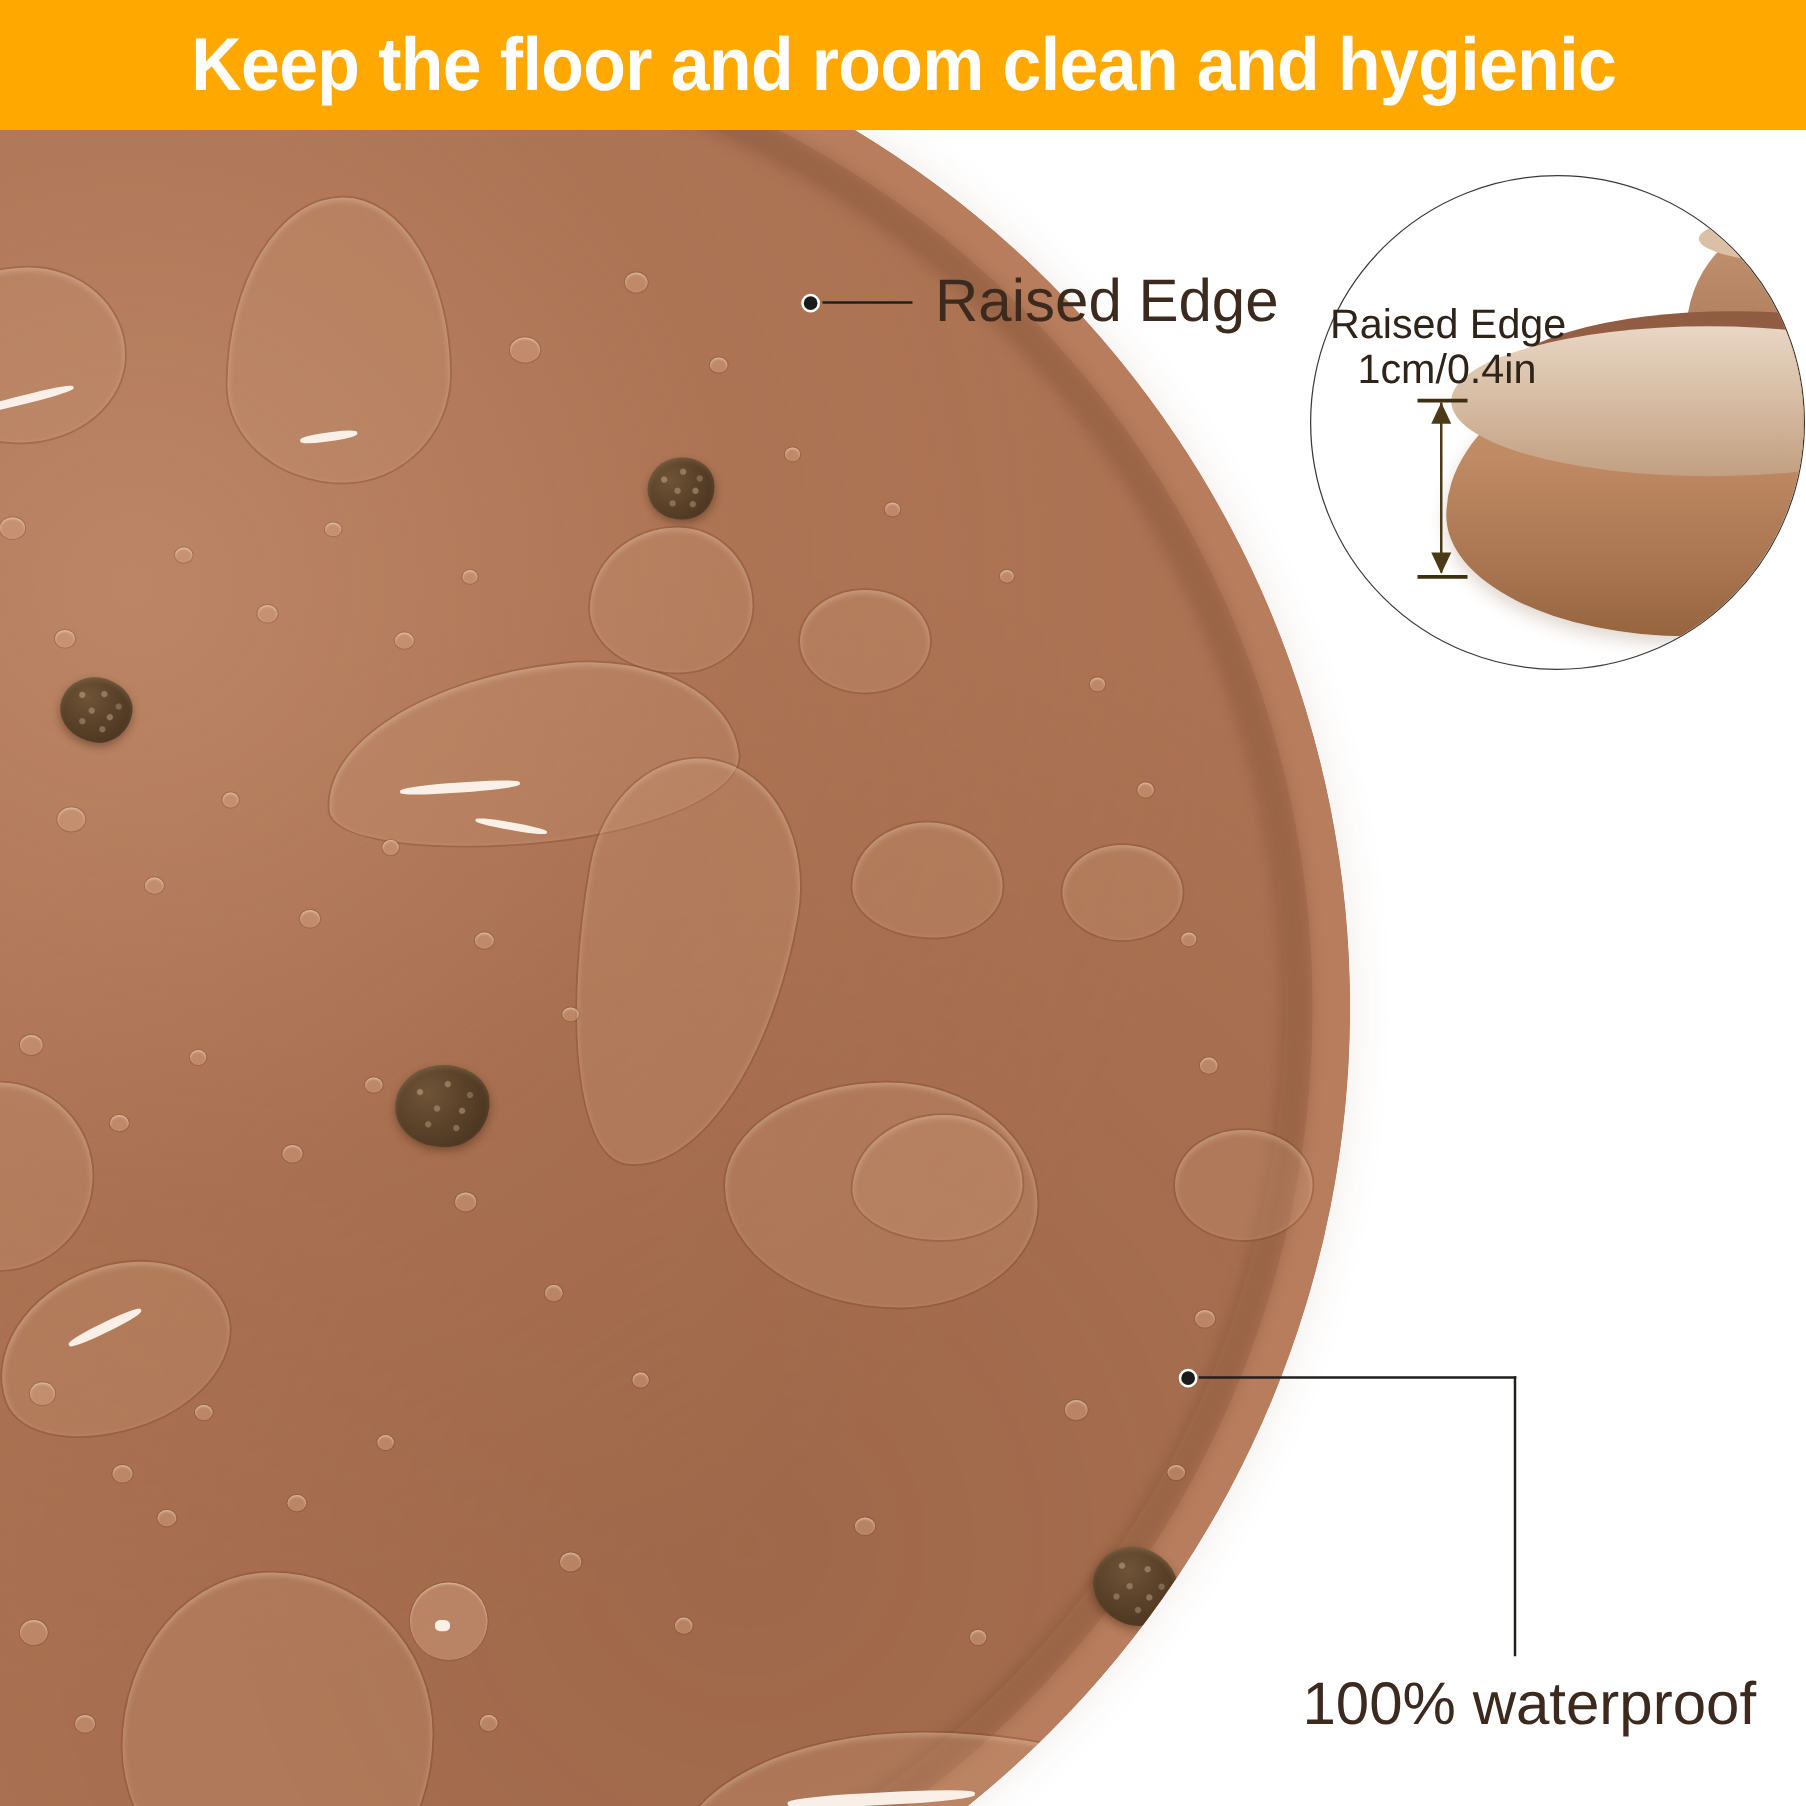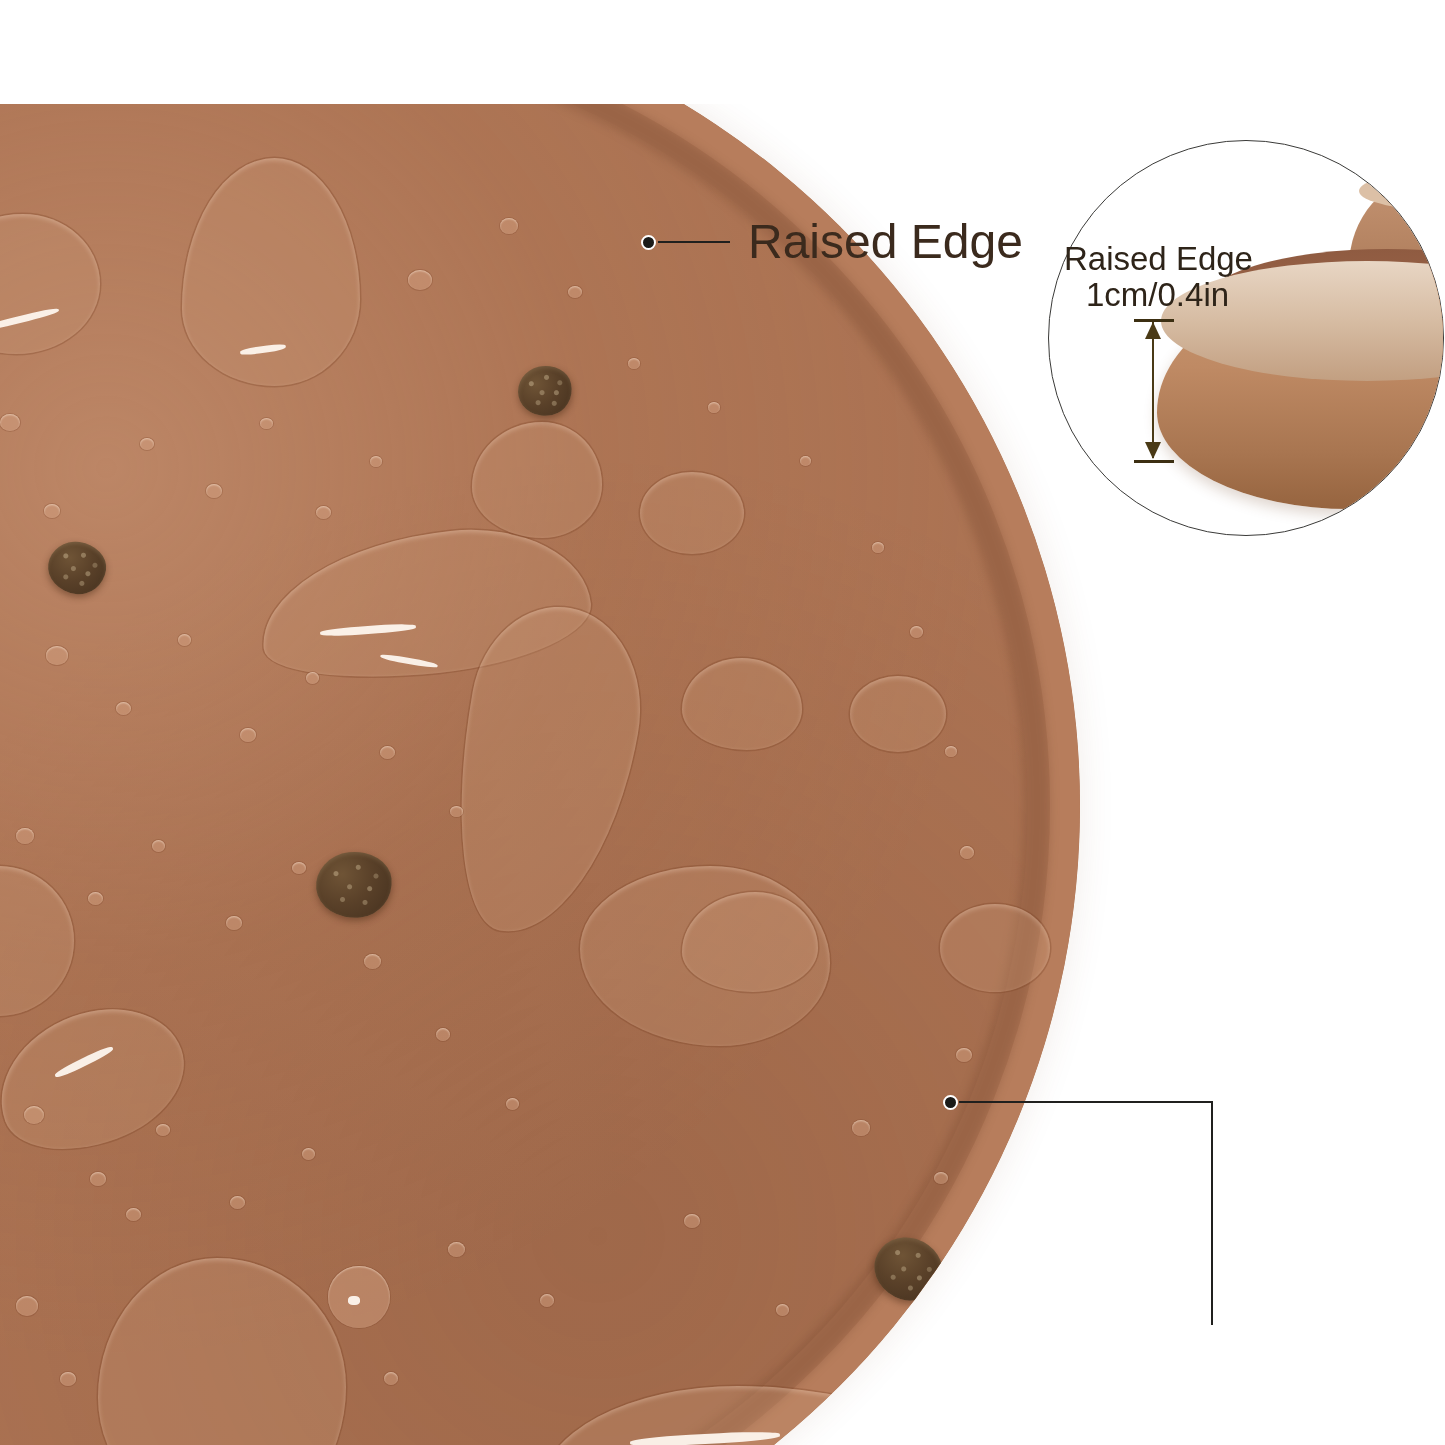--- a/index.html
+++ b/index.html
@@ -290,20 +290,23 @@
     border-right: 8px solid transparent;
     border-top: 17px solid #4a3a16;
     z-index: 28;
   }
 </style>
 </head>
 <body>
 
 <div id="page">
 
+  <div id="header-banner">
+    <div id="header-title">Keep the floor and room clean and hygienic</div>
+  </div>
 
   <div id="photo-stage">
 
     <div id="tray">
       <div id="tray-rim"></div>
       <div id="tray-rim-shadow"></div>
       <div id="tray-floor"></div>
 
       <div class="puddle" style="left:820px; top:548px; width:330px; height:140px;
                   border-radius:60% 40% 48% 52% / 70% 62% 38% 30%;
@@ -417,20 +420,21 @@
 
   </div>
 
   <div class="leader-dot" id="leader-dot-raised-edge"></div>
   <div class="leader" id="leader-line-raised-edge"></div>
   <div class="callout-text" id="callout-raised-edge-text">Raised Edge</div>
 
   <div class="leader-dot" id="leader-dot-waterproof"></div>
   <div class="leader" id="leader-line-waterproof-h"></div>
   <div class="leader" id="leader-line-waterproof-v"></div>
+  <div class="callout-text" id="callout-waterproof-text">100% waterproof</div>
 
   <div id="inset-circle">
     <div id="inset-rim-back"></div>
     <div id="inset-rim-back-lip"></div>
     <div id="inset-rim-inner"></div>
     <div id="inset-rim-outer"></div>
     <div id="inset-rim-lip"></div>
   </div>
 
   <div class="inset-text" id="inset-label-line1">Raised Edge</div>

